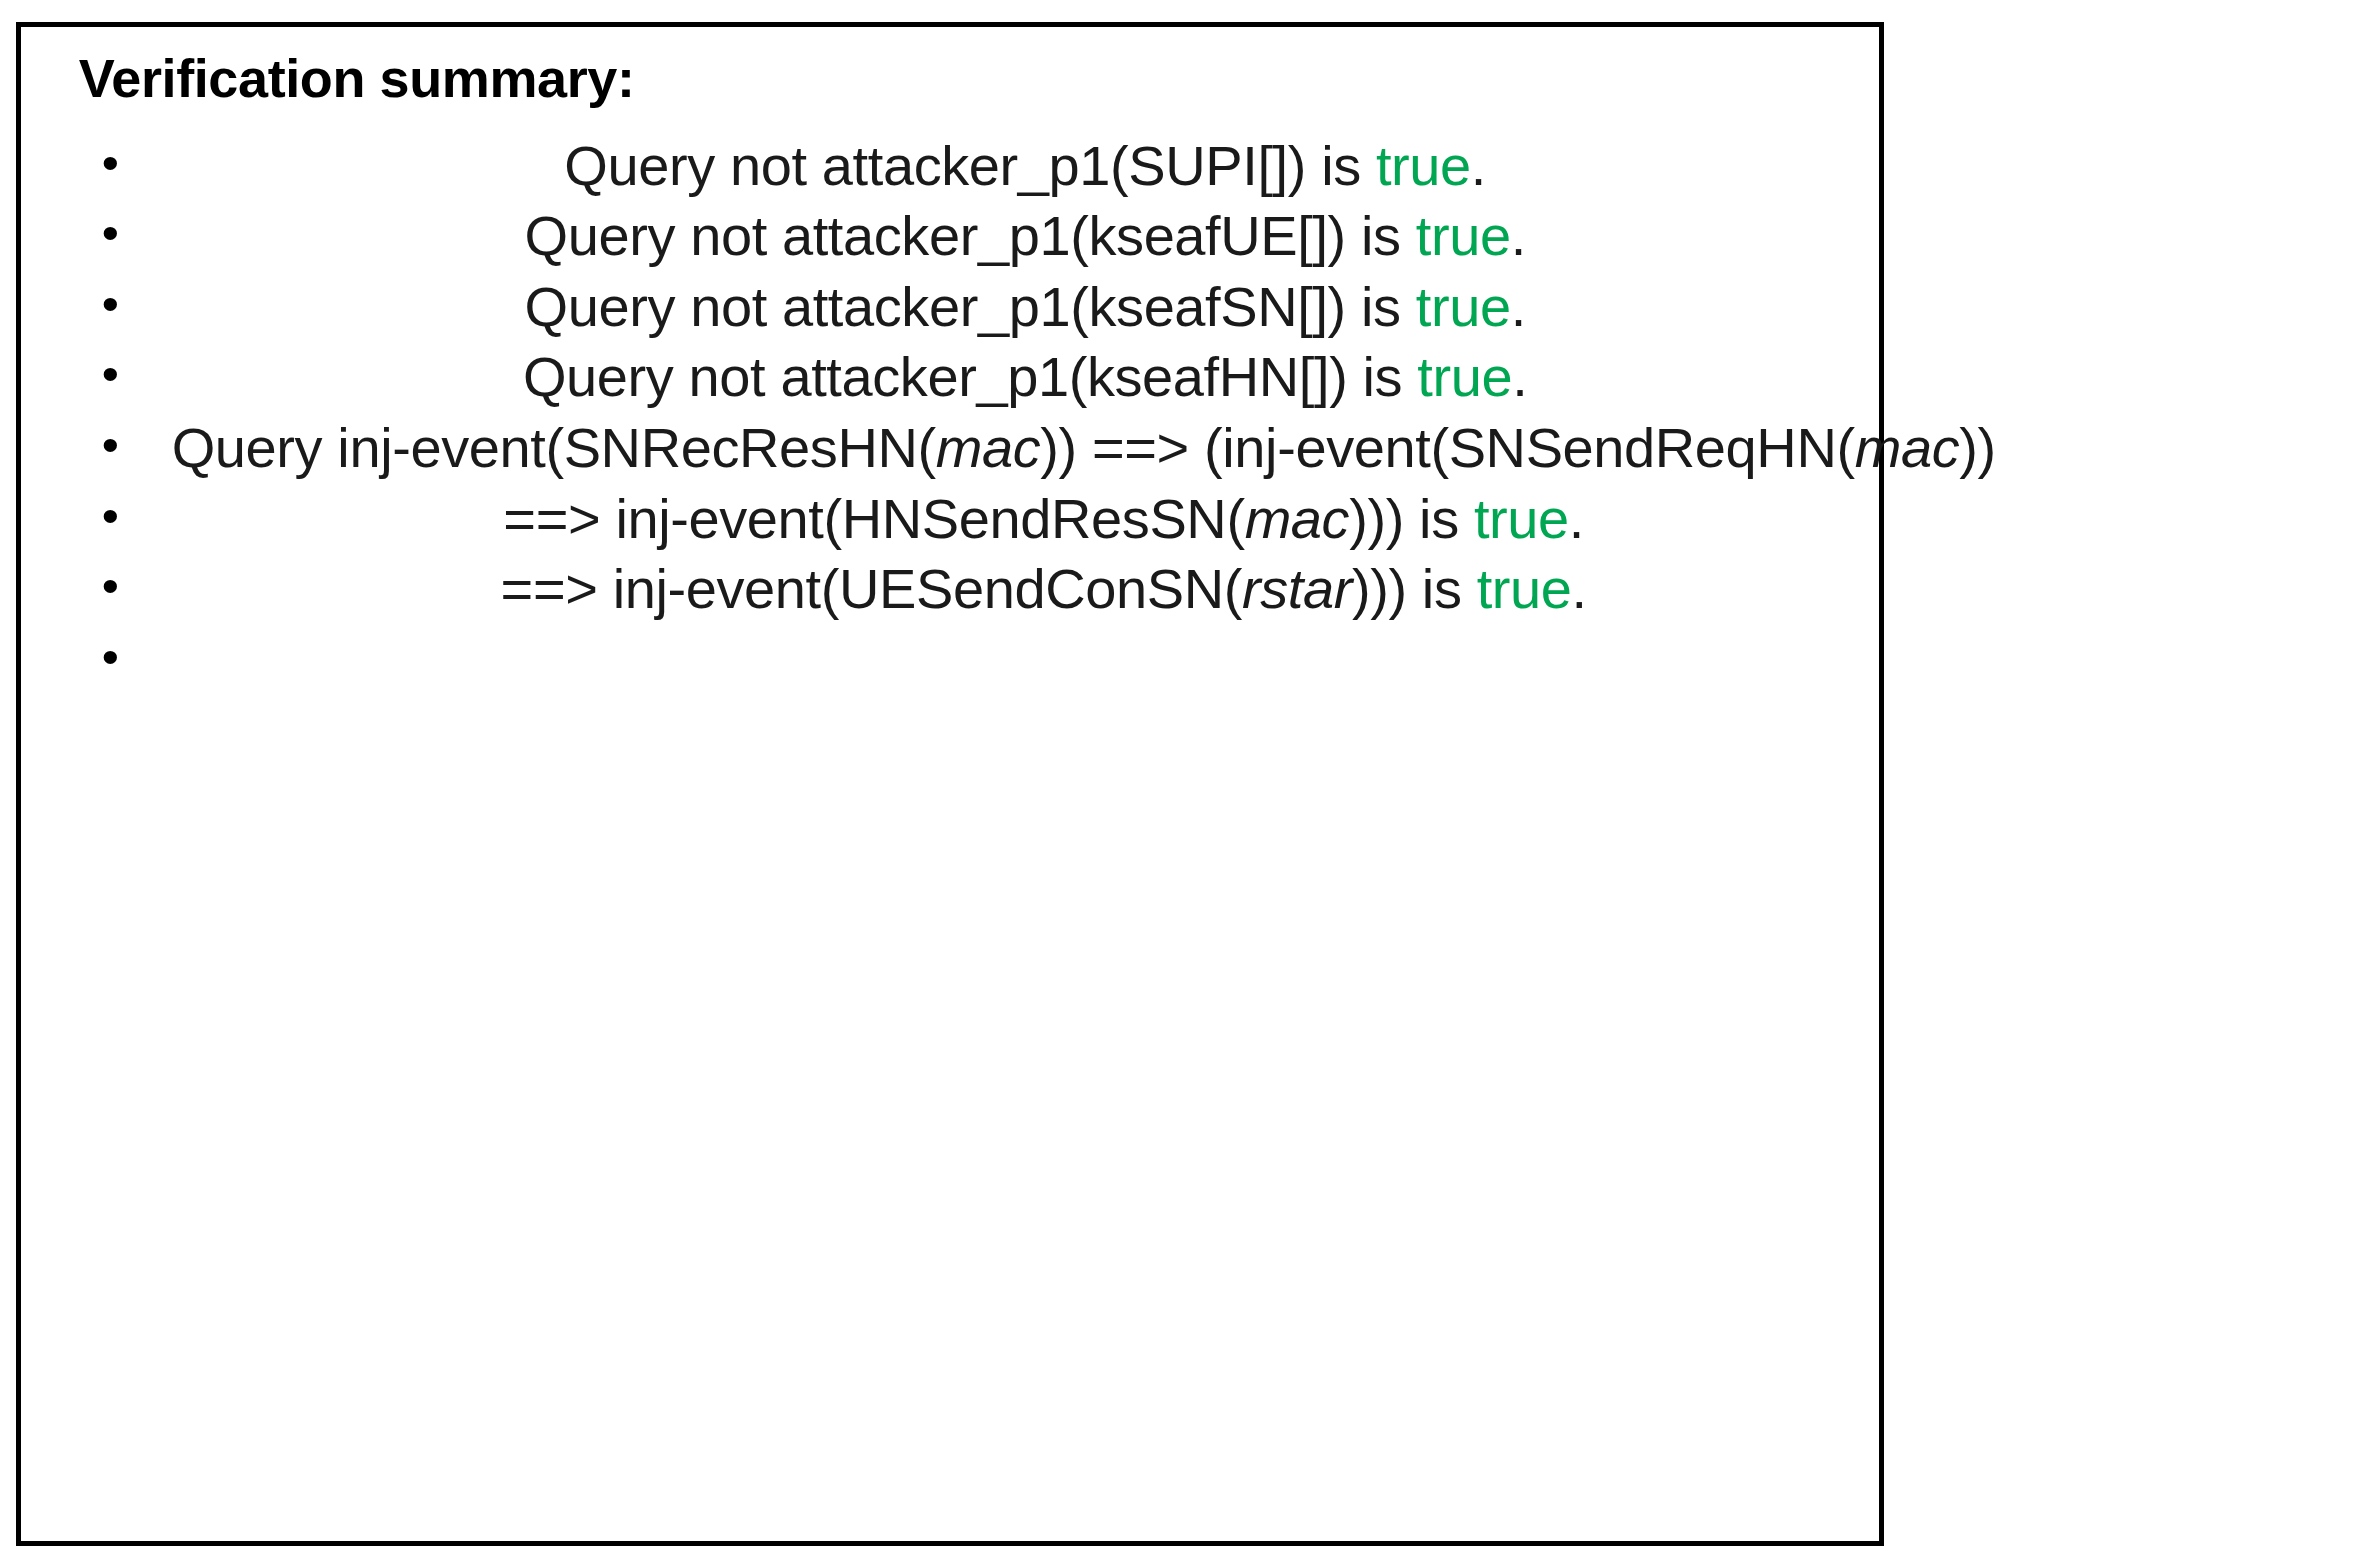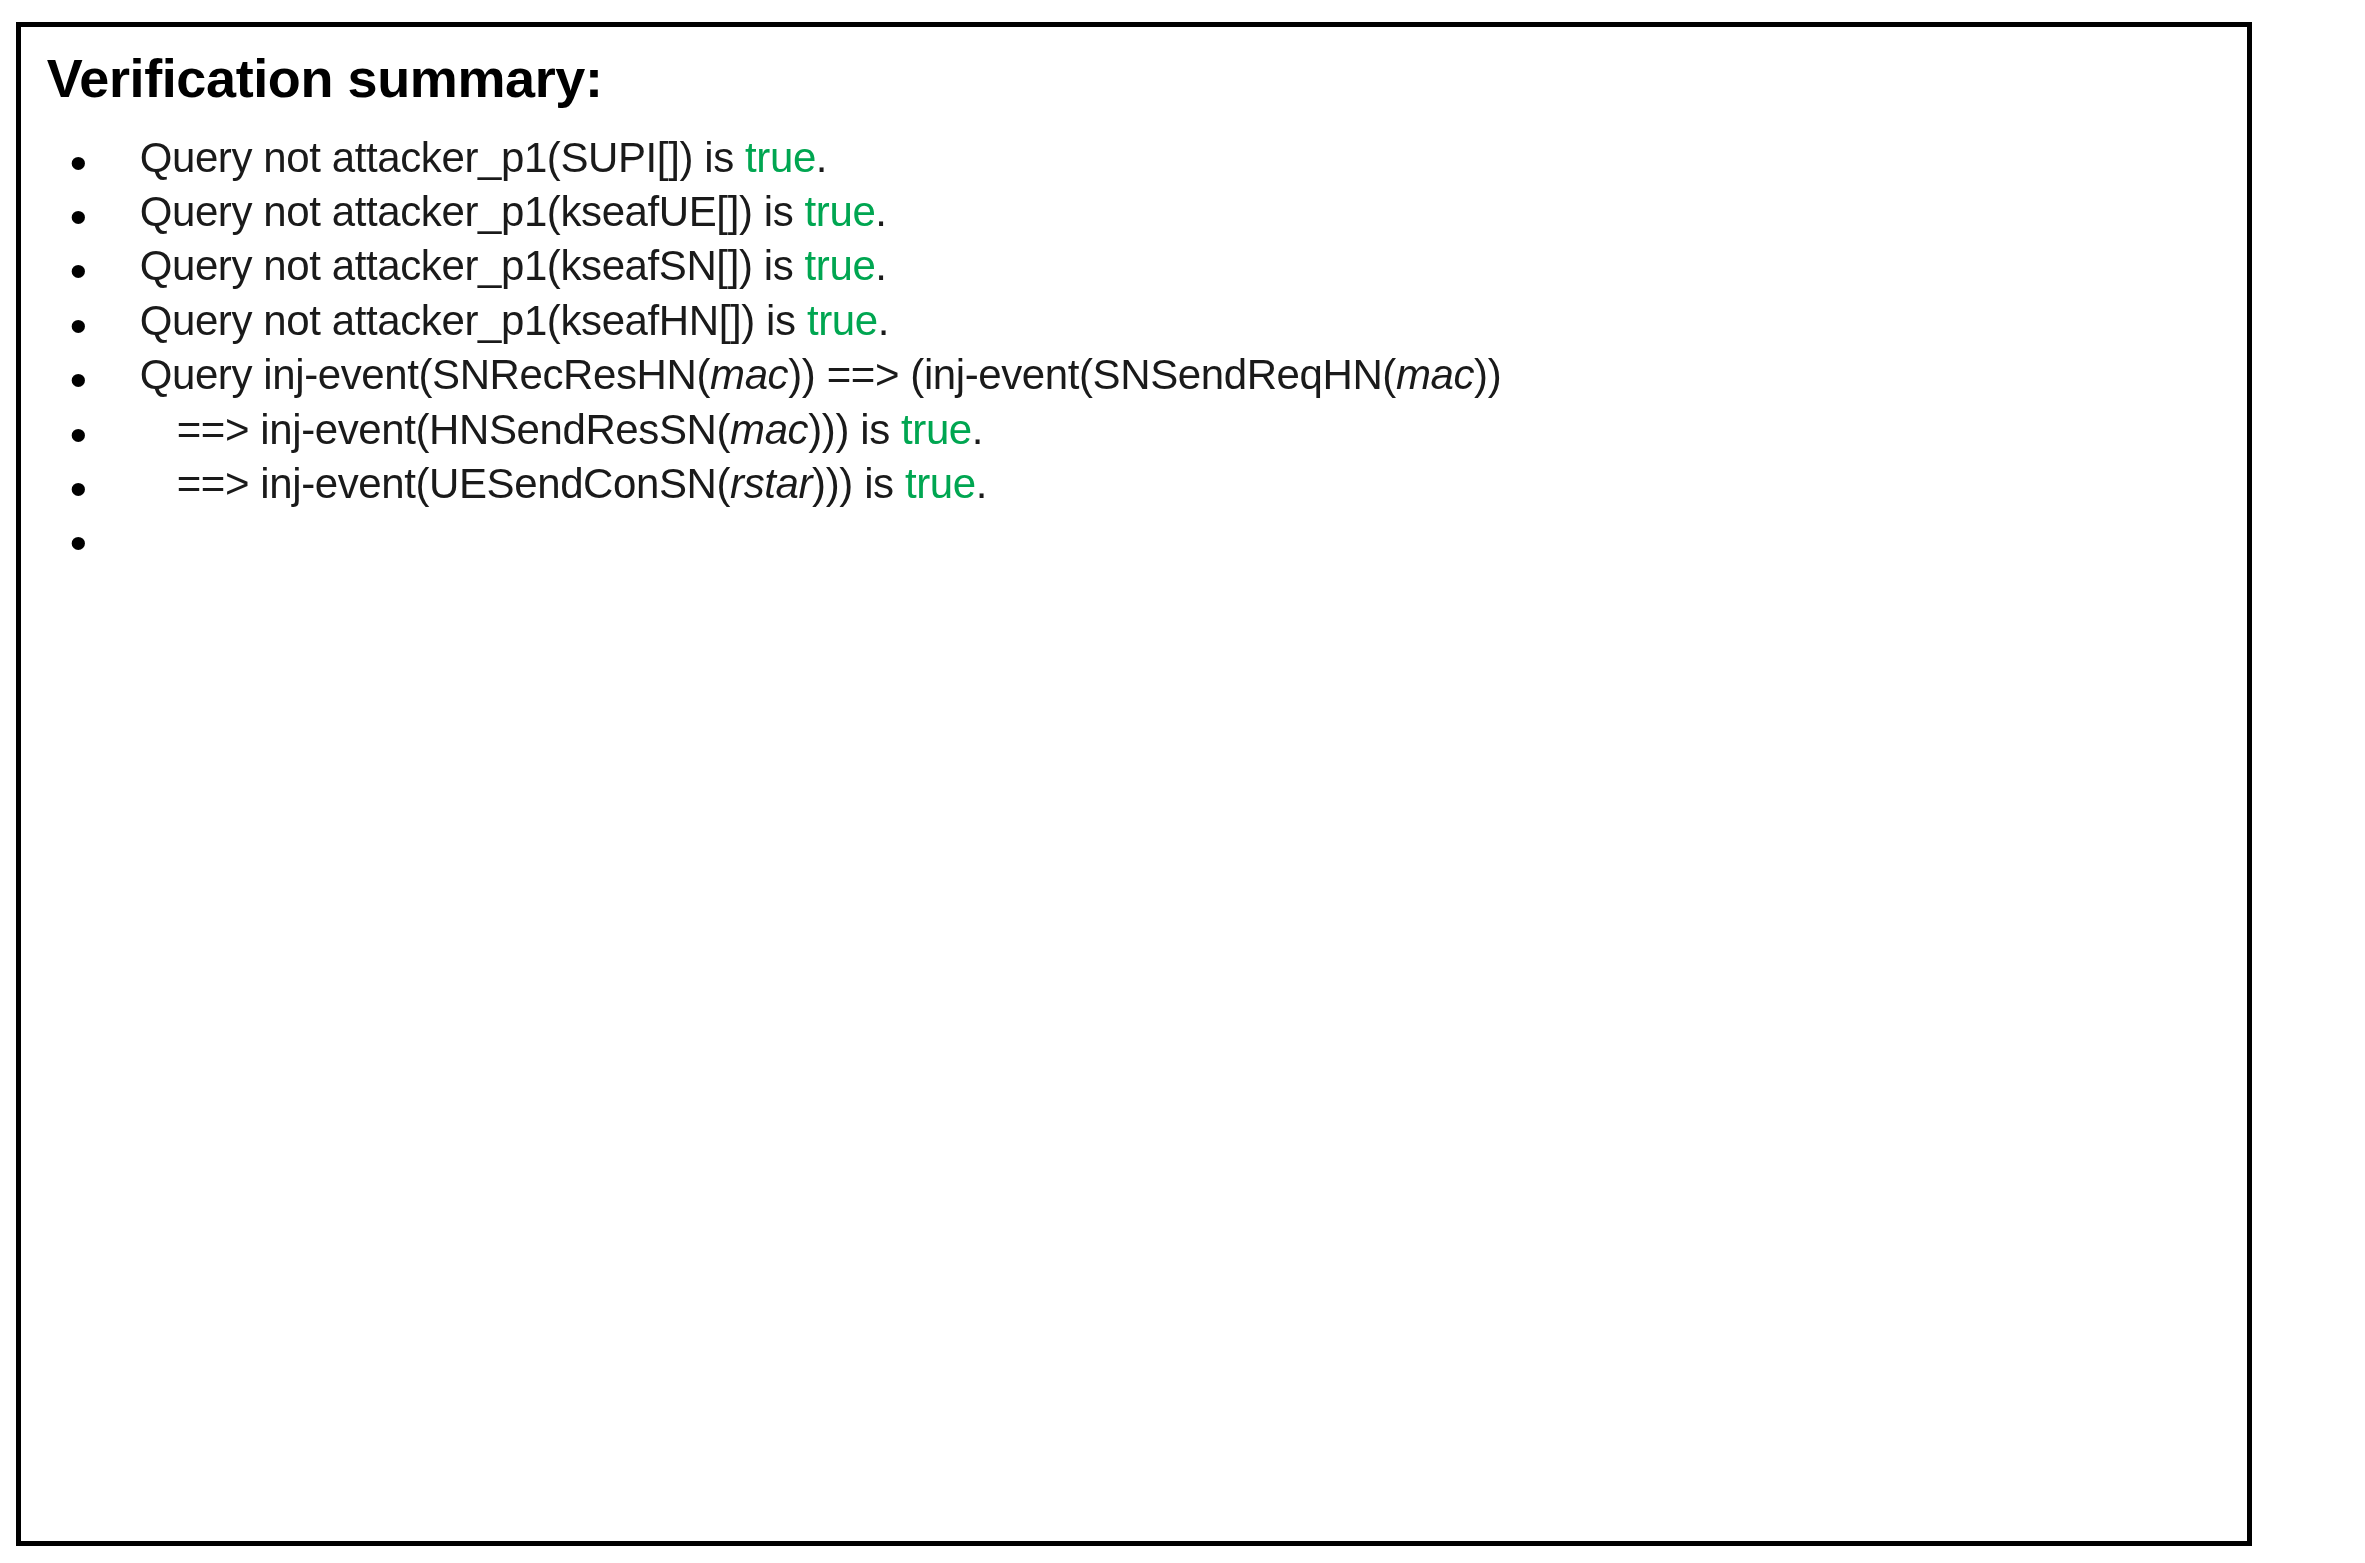--- a/index.html
+++ b/index.html
@@ -11,25 +11,26 @@
     width: 2366px;
     height: 1563px;
     font-family: "Liberation Sans", sans-serif;
     overflow: hidden;
   }
 
   #verification-figure {
     position: absolute;
     left: 15.7px;
     top: 21.5px;
-    width: 2236px;
+    width: 1868px;
     height: 1524px;
     box-sizing: border-box;
     border: 5px solid #000000;
     background: #ffffff;
+    padding-left: 32px;
   }
 
   .panel-inner {
     padding: 24px 0 0 26px;
   }
 
   .panel-title {
     font-size: 54px;
     font-weight: bold;
     color: #000000;
@@ -56,25 +57,26 @@
     left: 23px;
     top: 0;
     width: 21.5px;
     font-size: 49px;
     line-height: 1.16;
     color: #000000;
     text-align: left;
   }
 
   .bullet-line {
-    font-size: 42px;
+    font-size: 56px;
     line-height: 1.16;
     color: #1a1a1a;
     white-space: nowrap;
     letter-spacing: -0.4px;
+    text-align: center;
   }
 
   .bullet-line.cont {
     padding-left: 37px;
   }
 
   .param {
     font-style: italic;
   }
 

